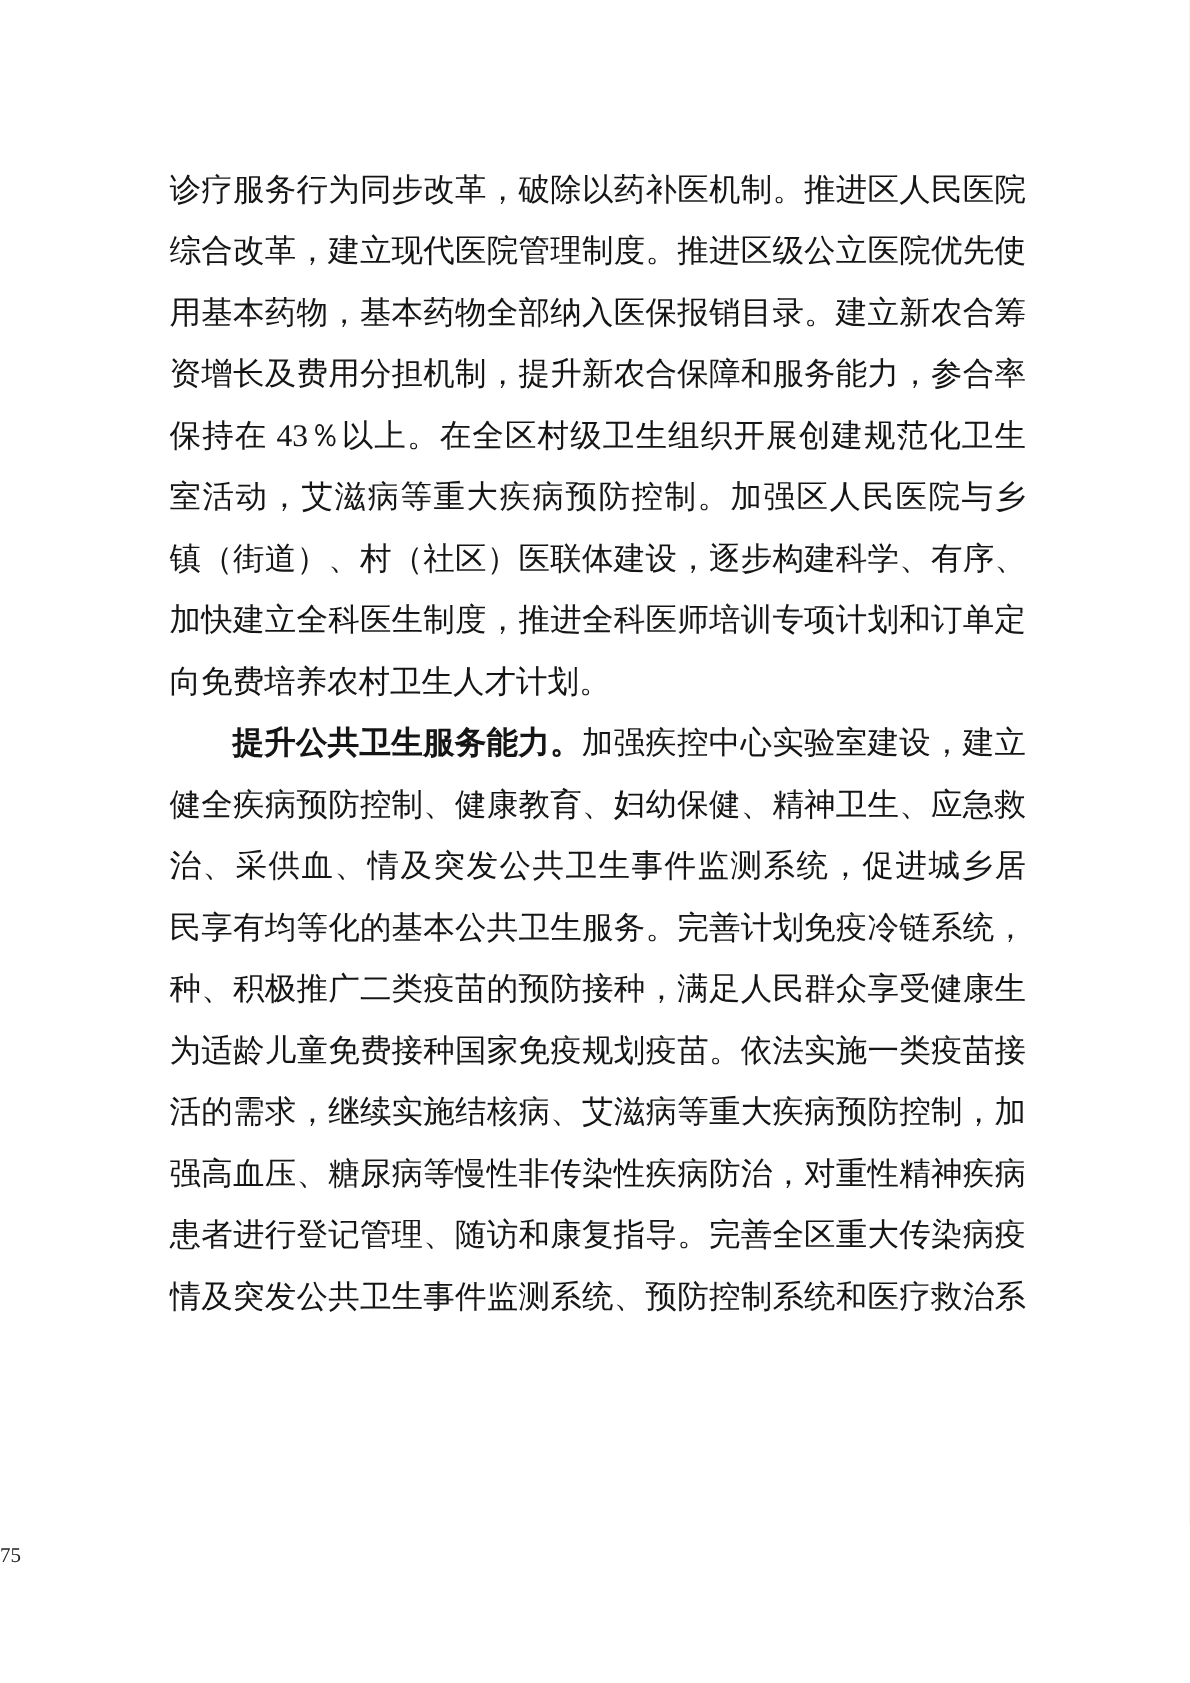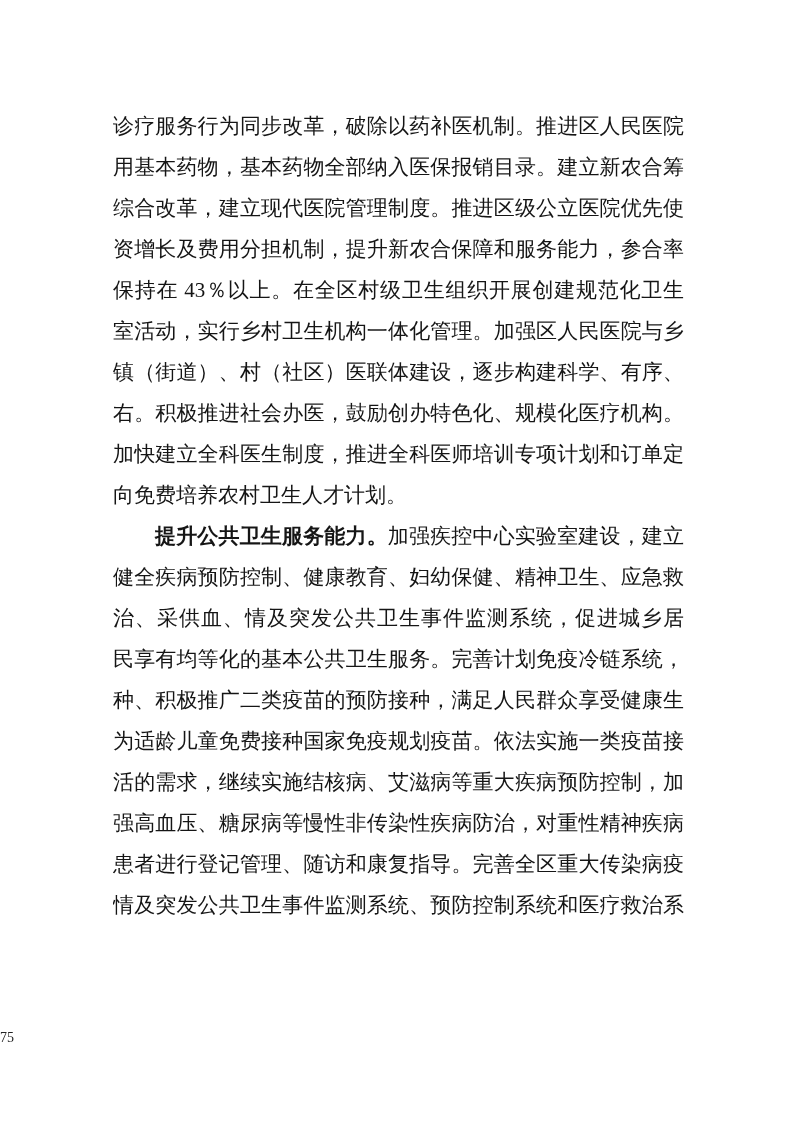--- a/index.html
+++ b/index.html
@@ -54,27 +54,26 @@
     color: #222222;
     font-family: "Liberation Serif", "DejaVu Serif", serif;
   }
 </style>
 </head>
 <body>
 
 <div class="page">
   <div class="text-block" id="text-block">
       <div class="line j"><span>诊疗服务行为同步改革，破除以药补医机制。推进区人民医院</span></div>
+      <div class="line j"><span>综合改革，建立现代医院管理制度。推进区级公立医院优先使</span></div>
       <div class="line j"><span>用基本药物，基本药物全部纳入医保报销目录。建立新农合筹</span></div>
-      <div class="line j"><span>综合改革，建立现代医院管理制度。推进区级公立医院优先使</span></div>
       <div class="line j"><span>资增长及费用分担机制，提升新农合保障和服务能力，参合率</span></div>
       <div class="line j"><span>保持在 43％以上。在全区村级卫生组织开展创建规范化卫生</span></div>
-      <div class="line j"><span>室活动，实行乡村卫生机构一体化管理。加强区人民医院与乡</span></div>
+      <div class="line j"><span>室活动，艾滋病等重大疾病预防控制。加强区人民医院与乡</span></div>
       <div class="line j"><span>镇（街道）、村（社区）医联体建设，逐步构建科学、有序、</span></div>
-      <div class="line j"><span>右。积极推进社会办医，鼓励创办特色化、规模化医疗机构。</span></div>
       <div class="line j"><span>加快建立全科医生制度，推进全科医师培训专项计划和订单定</span></div>
       <div class="line"><span>向免费培养农村卫生人才计划。</span></div>
       <div class="line j ind"><b>提升公共卫生服务能力。</b><span>加强疾控中心实验室建设，建立</span></div>
       <div class="line j"><span>健全疾病预防控制、健康教育、妇幼保健、精神卫生、应急救</span></div>
       <div class="line j"><span>治、采供血、情及突发公共卫生事件监测系统，促进城乡居</span></div>
       <div class="line j"><span>民享有均等化的基本公共卫生服务。完善计划免疫冷链系统，</span></div>
       <div class="line j"><span>种、积极推广二类疫苗的预防接种，满足人民群众享受健康生</span></div>
       <div class="line j"><span>为适龄儿童免费接种国家免疫规划疫苗。依法实施一类疫苗接</span></div>
       <div class="line j"><span>活的需求，继续实施结核病、艾滋病等重大疾病预防控制，加</span></div>
       <div class="line j"><span>强高血压、糖尿病等慢性非传染性疾病防治，对重性精神疾病</span></div>

